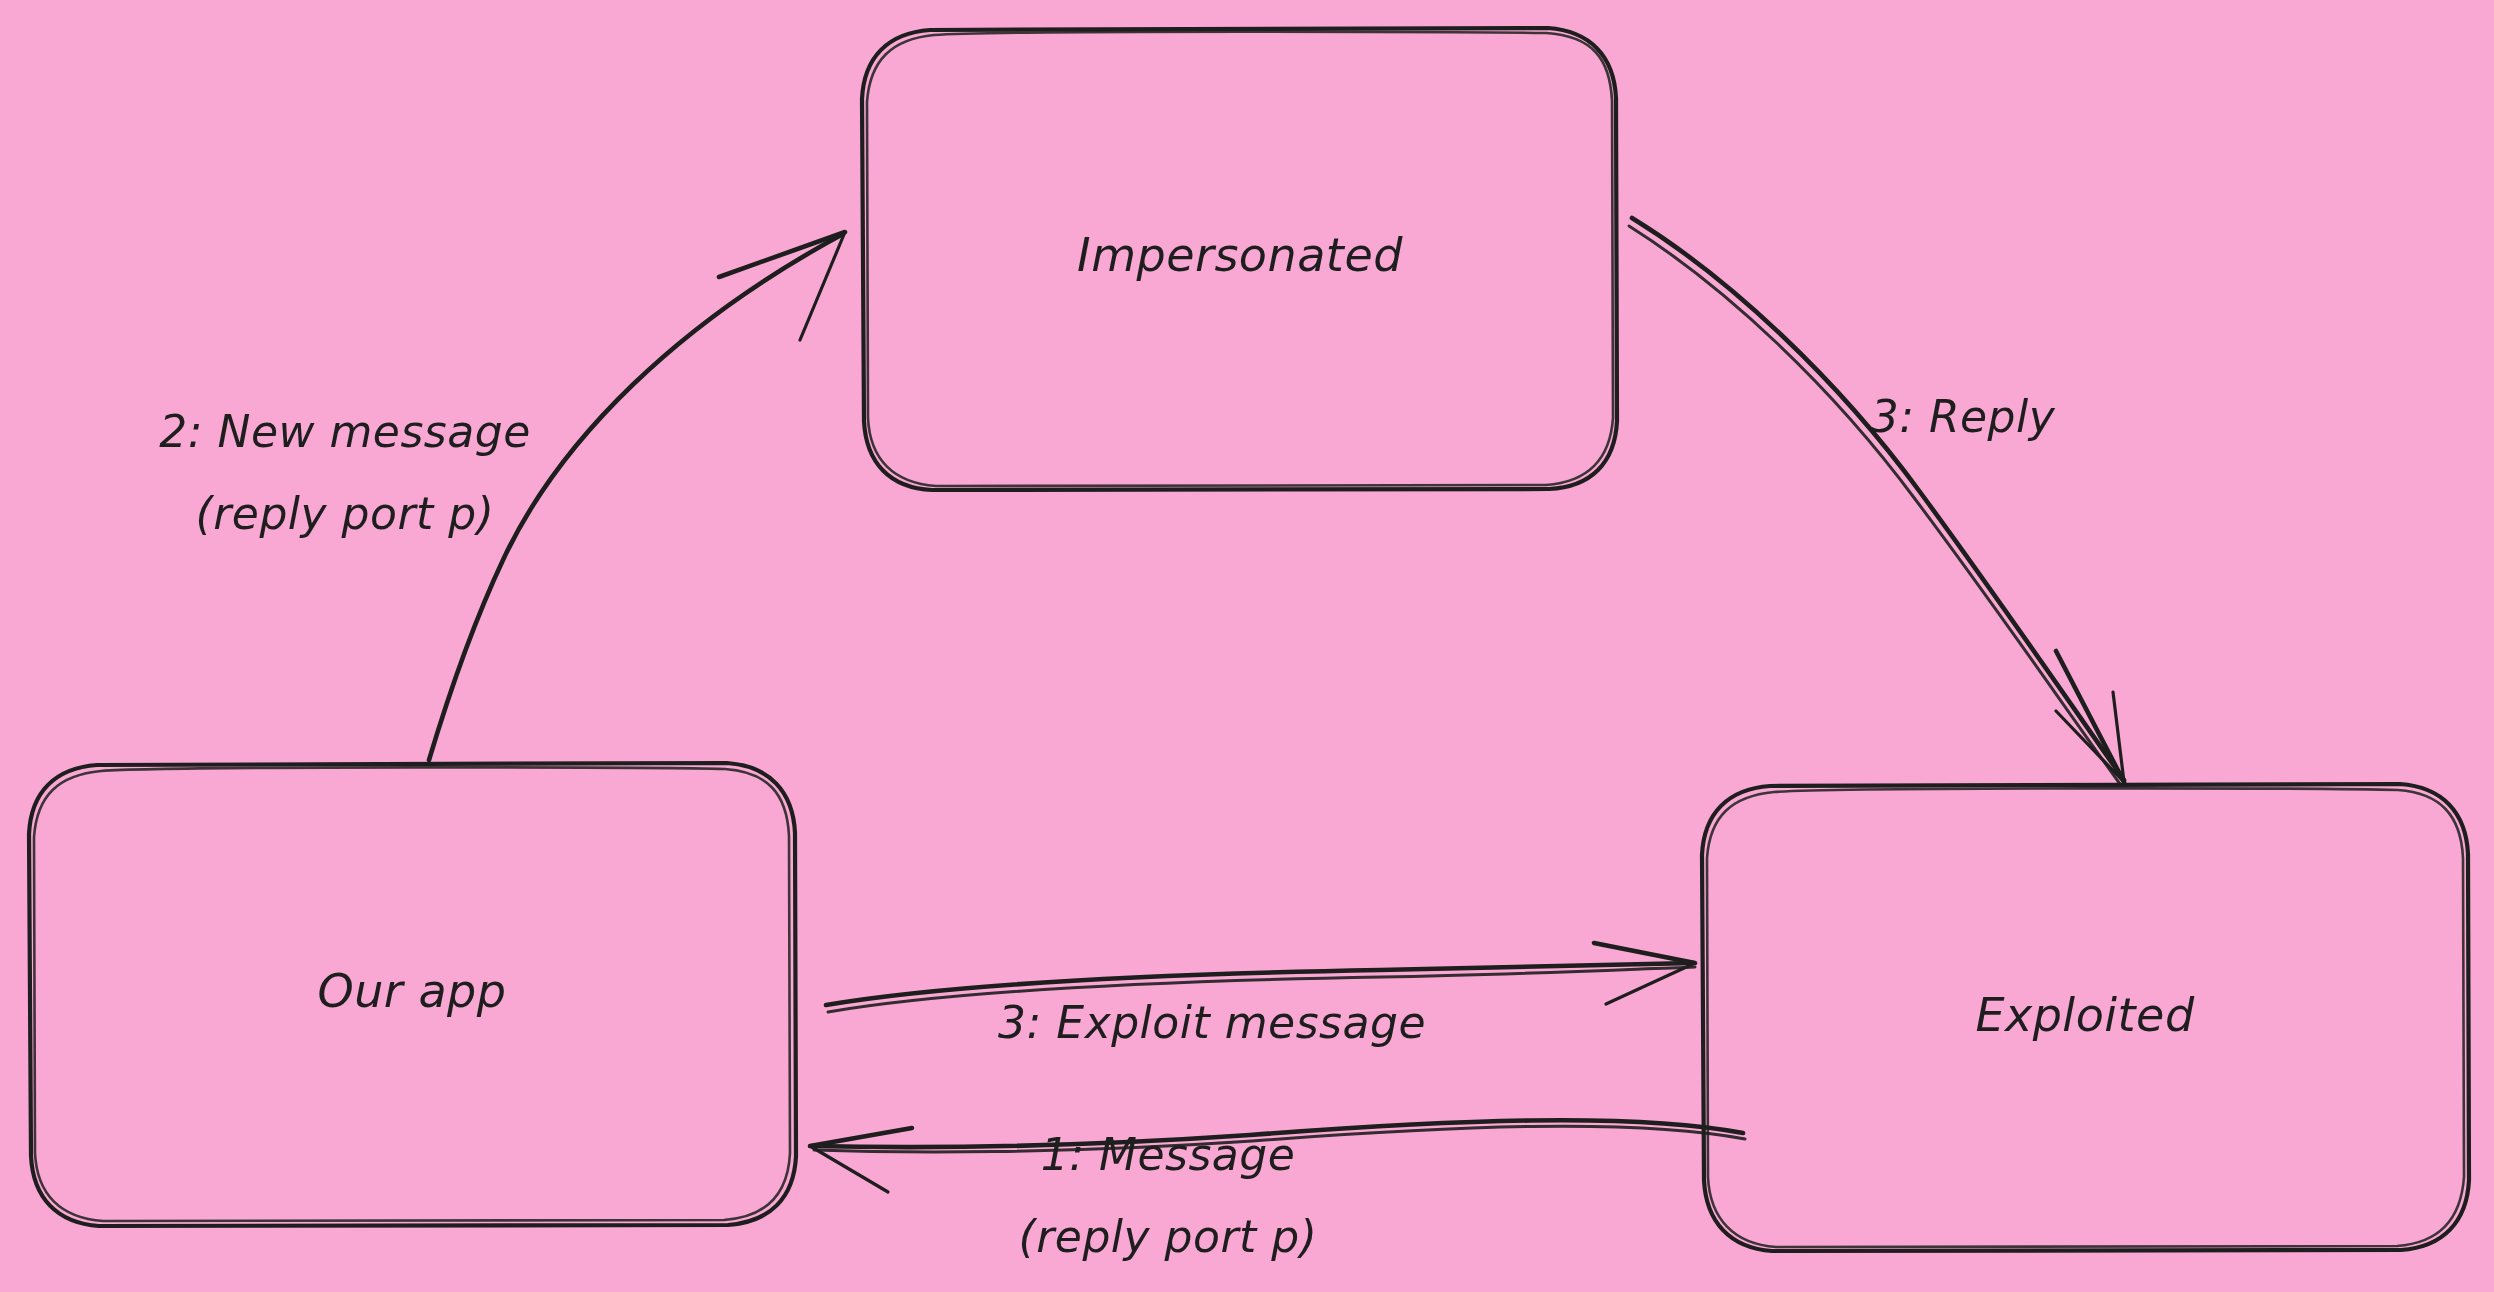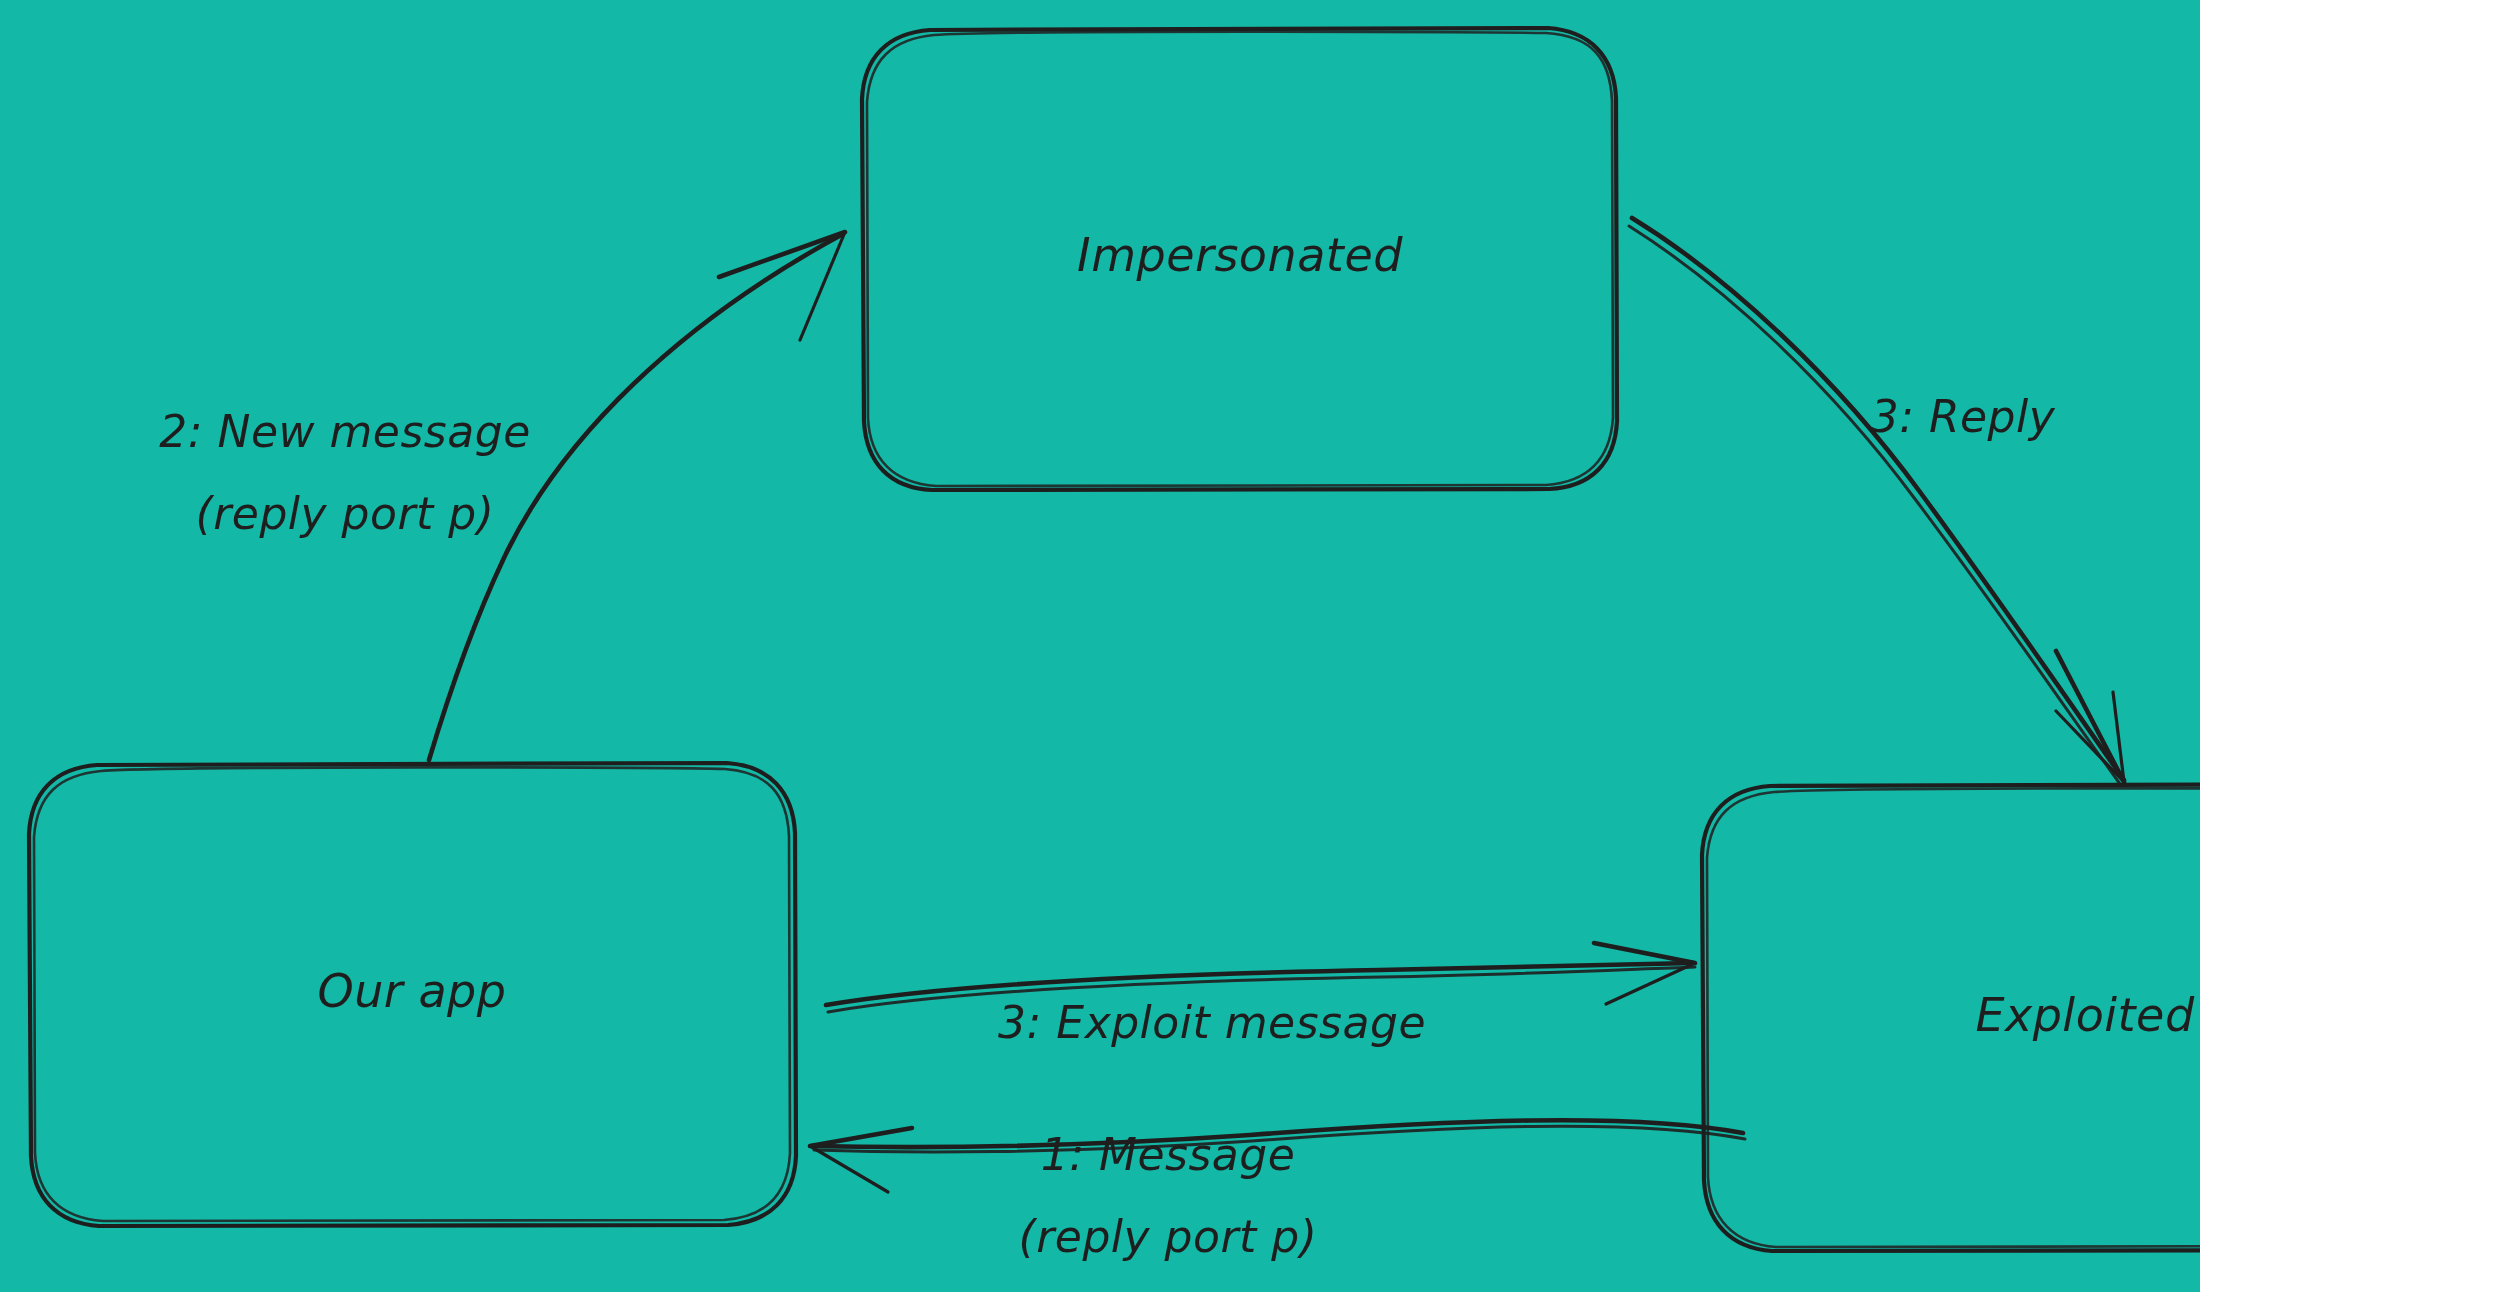--- a/index.html
+++ b/index.html
@@ -6,23 +6,23 @@
   html, body {
     margin: 0;
     padding: 0;
     background: #ffffff;
   }
   body {
     font-family: "DejaVu Sans", sans-serif;
   }
   #canvas-wrap {
     position: relative;
-    width: 2200px;
+    width: 2494px;
     height: 1292px;
-    background: #14b8a6;
+    background: #f9a8d4;
     overflow: hidden;
   }
   svg#diagram {
     display: block;
     width: 2494px;
     height: 1292px;
   }
   .node-shape {
     fill: none;
     stroke: #1e1e1e;

